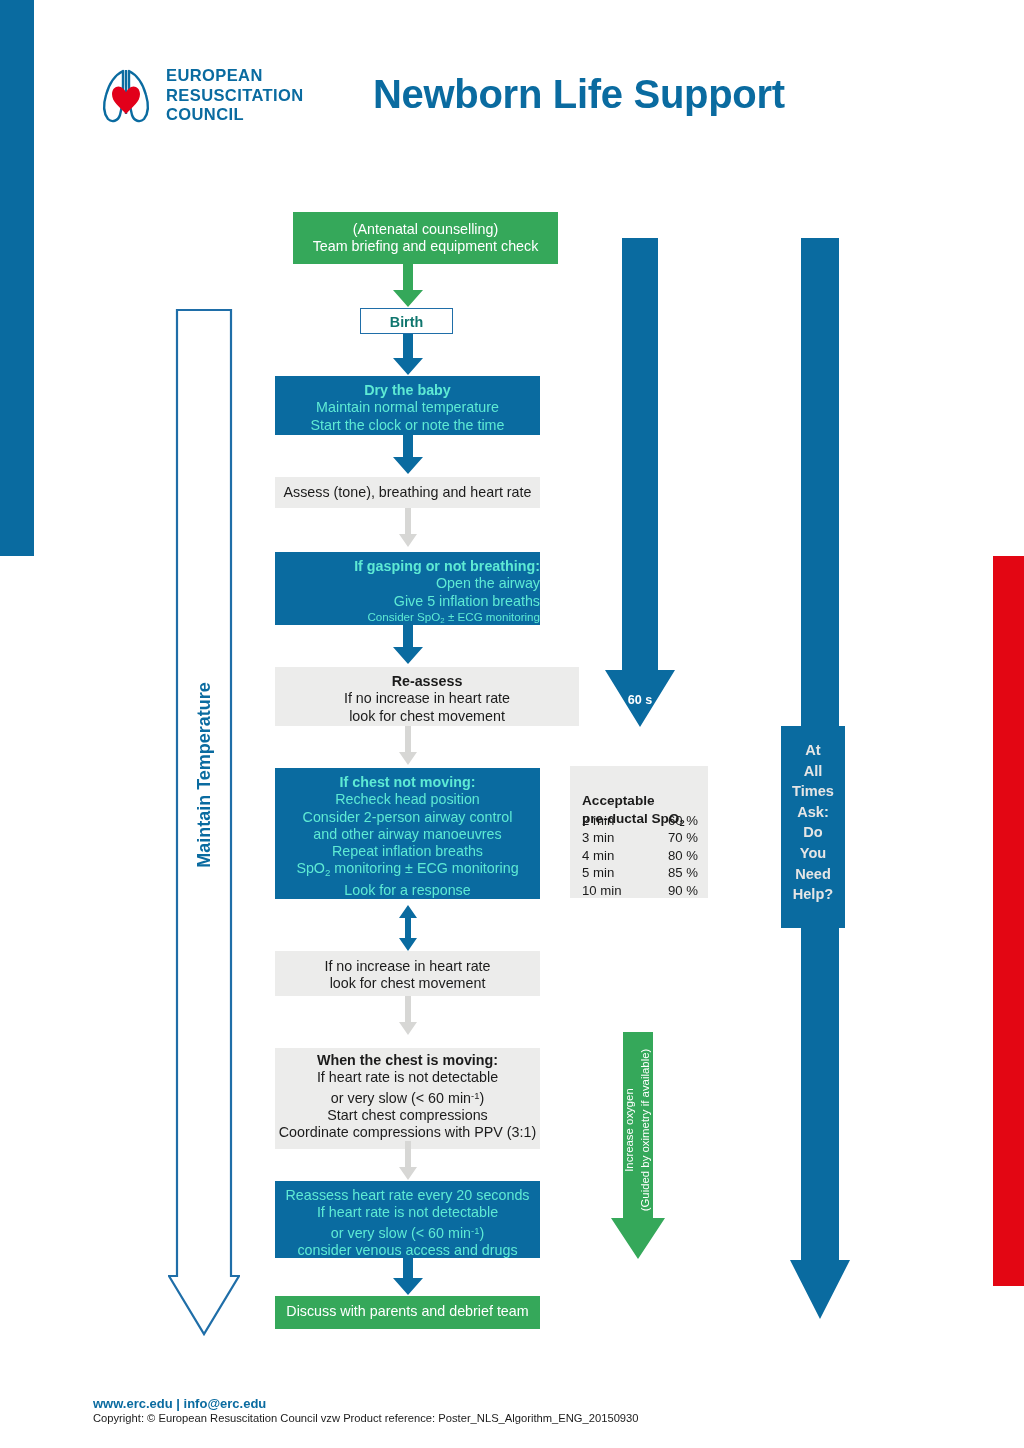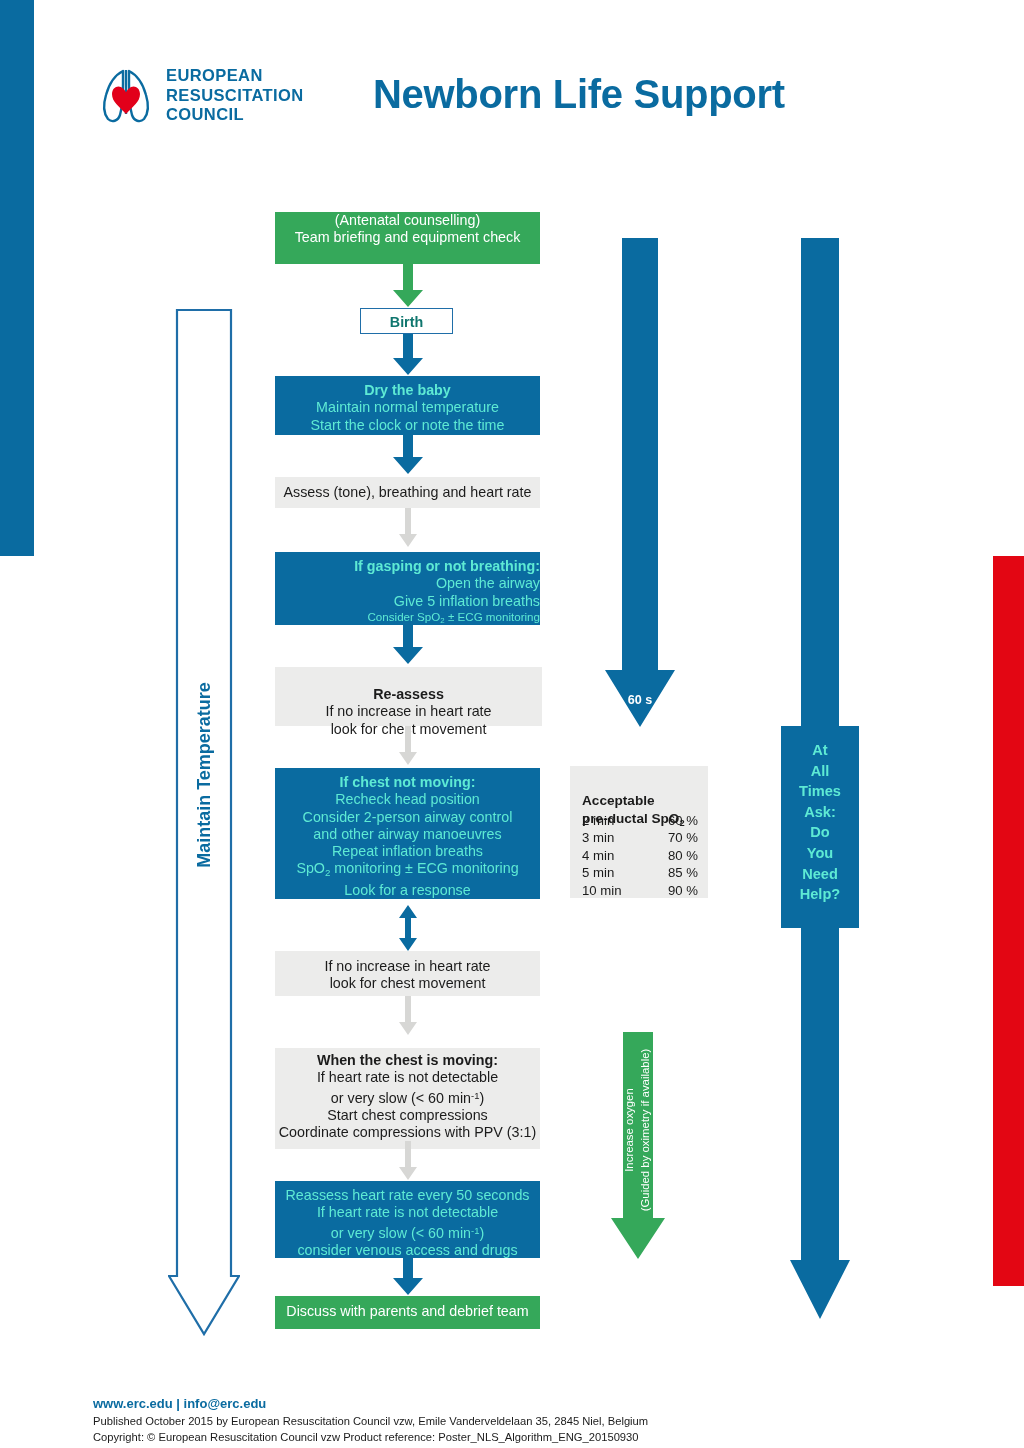--- a/index.html
+++ b/index.html
@@ -40,22 +40,22 @@
   .vlabel{position:absolute;transform-origin:center center;white-space:nowrap;}
 
   
   .spo2{position:absolute;left:570px;top:766px;width:138px;height:132px;background:#ececeb;}
   .spo2 .ttl{position:absolute;left:12px;top:26px;font-size:13.6px;font-weight:bold;line-height:17.5px;}
   .spo2 table{position:absolute;left:12px;top:46px;width:116px;border-collapse:collapse;}
   .spo2 td{font-size:13.2px;line-height:17.4px;padding:0;}
   .spo2 td.v{text-align:right;}
 
   
-  .askbox{position:absolute;left:781px;top:726px;width:78px;height:202px;background:#0a6ba0;
-    color:#5eead4;font-weight:bold;font-size:14.6px;line-height:20.6px;text-align:center;
+  .askbox{position:absolute;left:781px;top:726px;width:64px;height:202px;background:#0a6ba0;
+    color:#e5e5e5;font-weight:bold;font-size:14.6px;line-height:20.6px;text-align:center;
     padding-top:14px;box-sizing:border-box;}
 
   
   .footer{position:absolute;left:93px;top:1396px;}
   .footer .url{font-size:13px;font-weight:bold;color:#0a6ba0;line-height:15px;}
   .footer .fl{font-size:11.2px;color:#1b1b1b;line-height:15.5px;}
 </style>
 </head>
 <body>
 
@@ -81,21 +81,21 @@
 </div>
 
 <div class="arrow" style="left:168px;top:308px;">
   <svg width="72" height="1030" viewBox="0 0 72 1030">
     <path d="M9 2 L63 2 L63 968 L71 968 L36 1026 L1 968 L9 968 Z" fill="#ffffff" stroke="#1f6ea8" stroke-width="2.2" stroke-linejoin="miter"></path>
   </svg>
 </div>
 <div class="vlabel" style="left:204px;top:775px;transform:translate(-50%,-50%) rotate(-90deg);
             font-size:18px;font-weight:bold;color:#0a6ba0;">Maintain Temperature</div>
 
-<div class="box box-blue box-green" style="left:275px;top:212px;width:265px;height:52px;">
+<div class="box box-blue box-green" style="left:293px;top:212px;width:265px;height:52px;padding-top:9px;">
   <span class="ln">(Antenatal counselling)</span>
   <span class="ln">Team briefing and equipment check</span>
 </div>
 
 <div class="arrow" style="left:392px;top:264px;">
   <svg width="32" height="44" viewBox="0 0 32 44">
     <path d="M11 0 L21 0 L21 26 L31 26 L16 43 L1 26 L11 26 Z" fill="#35a85a"></path>
   </svg>
 </div>
 
@@ -137,21 +137,21 @@
   <span class="ln">Give 5 inflation breaths</span>
   <span class="ln sm"><span>Consider SpO</span><sub>2</sub><span> ± ECG monitoring</span></span>
 </div>
 
 <div class="arrow" style="left:392px;top:625px;">
   <svg width="32" height="40" viewBox="0 0 32 40">
     <path d="M11 0 L21 0 L21 22 L31 22 L16 39 L1 22 L11 22 Z" fill="#0a6ba0"></path>
   </svg>
 </div>
 
-<div class="box box-grey" style="left:275px;top:667px;width:267px;height:59px;padding-top:19px;text-align:center;">
+<div class="box box-grey" style="left:275px;top:667px;width:304px;height:59px;padding-top:6px;text-align:center;">
   <span class="ln b">Re-assess</span>
   <span class="ln">If no increase in heart rate</span>
   <span class="ln">look for chest movement</span>
 </div>
 
 <div class="arrow" style="left:398px;top:726px;">
   <svg width="20" height="40" viewBox="0 0 20 40">
     <path d="M7 0 L13 0 L13 26 L19 26 L10 39 L1 26 L7 26 Z" fill="#d7d7d5"></path>
   </svg>
 </div>
@@ -191,21 +191,21 @@
   <span class="ln">Coordinate compressions with PPV (3:1)</span>
 </div>
 
 <div class="arrow" style="left:398px;top:1141px;">
   <svg width="20" height="40" viewBox="0 0 20 40">
     <path d="M7 0 L13 0 L13 26 L19 26 L10 39 L1 26 L7 26 Z" fill="#d7d7d5"></path>
   </svg>
 </div>
 
 <div class="box box-blue" style="left:275px;top:1181px;width:265px;height:77px;padding-top:6px;">
-  <span class="ln">Reassess heart rate every 50 seconds</span>
+  <span class="ln">Reassess heart rate every 20 seconds</span>
   <span class="ln">If heart rate is not detectable</span>
   <span class="ln"><span>or very slow (&lt; 60 min</span><sup>-1</sup><span>)</span></span>
   <span class="ln">consider venous access and drugs</span>
 </div>
 
 <div class="arrow" style="left:392px;top:1258px;">
   <svg width="32" height="38" viewBox="0 0 32 38">
     <path d="M11 0 L21 0 L21 20 L31 20 L16 37 L1 20 L11 20 Z" fill="#0a6ba0"></path>
   </svg>
 </div>
@@ -274,15 +274,14 @@
   <div>Times</div>
   <div>Ask:</div>
   <div>Do</div>
   <div>You</div>
   <div>Need</div>
   <div>Help?</div>
 </div>
 
 <div class="footer">
   <div class="url">www.erc.edu | info@erc.edu</div>
-  <div class="fl" style="margin-top:3px;">Published October 2015 by European Resuscitation Council vzw, Emile Vanderveldelaan 35, 2845 Niel, Belgium</div>
   <div class="fl">Copyright: © European Resuscitation Council vzw   Product reference: Poster_NLS_Algorithm_ENG_20150930</div>
 </div>
 
 </body></html>

